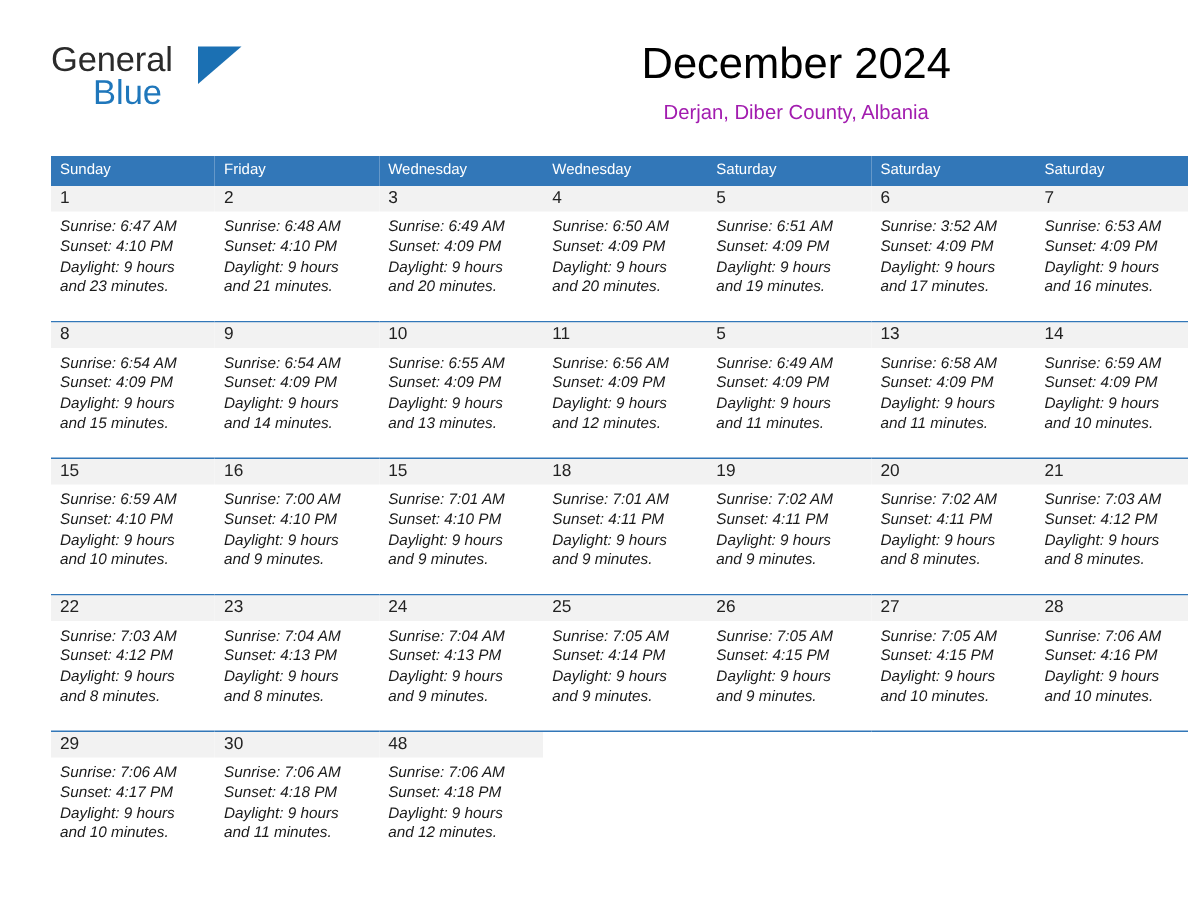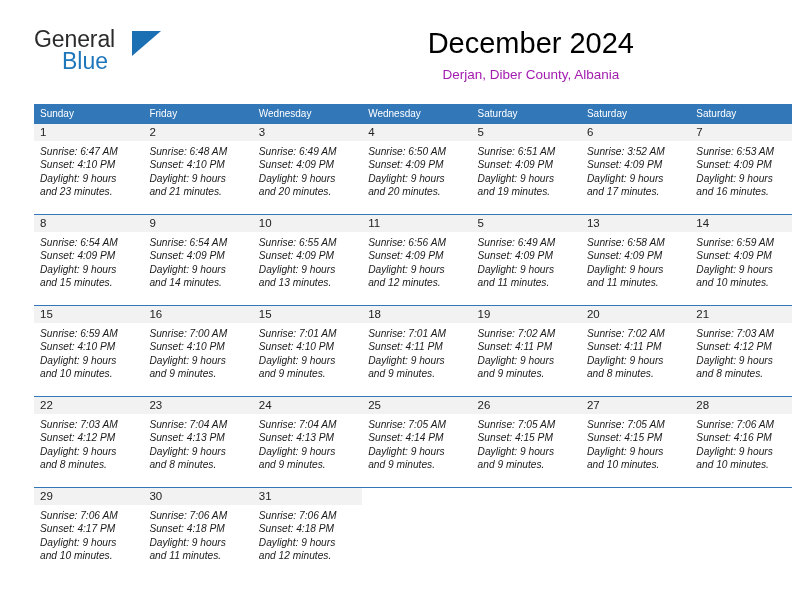--- a/index.html
+++ b/index.html
@@ -514,21 +514,21 @@
               <div class="lines">
                 <div>Sunrise: 7:06 AM</div>
                 <div>Sunset: 4:18 PM</div>
                 <div>Daylight: 9 hours</div>
                 <div>and 11 minutes.</div>
               </div>
             </div>
           </td>
           <td>
             <div class="cell">
-              <div class="daynum">31</div>
+              <div class="daynum">48</div>
               <div class="lines">
                 <div>Sunrise: 7:06 AM</div>
                 <div>Sunset: 4:18 PM</div>
                 <div>Daylight: 9 hours</div>
                 <div>and 12 minutes.</div>
               </div>
             </div>
           </td>
           <td>
             <div class="cell empty">

